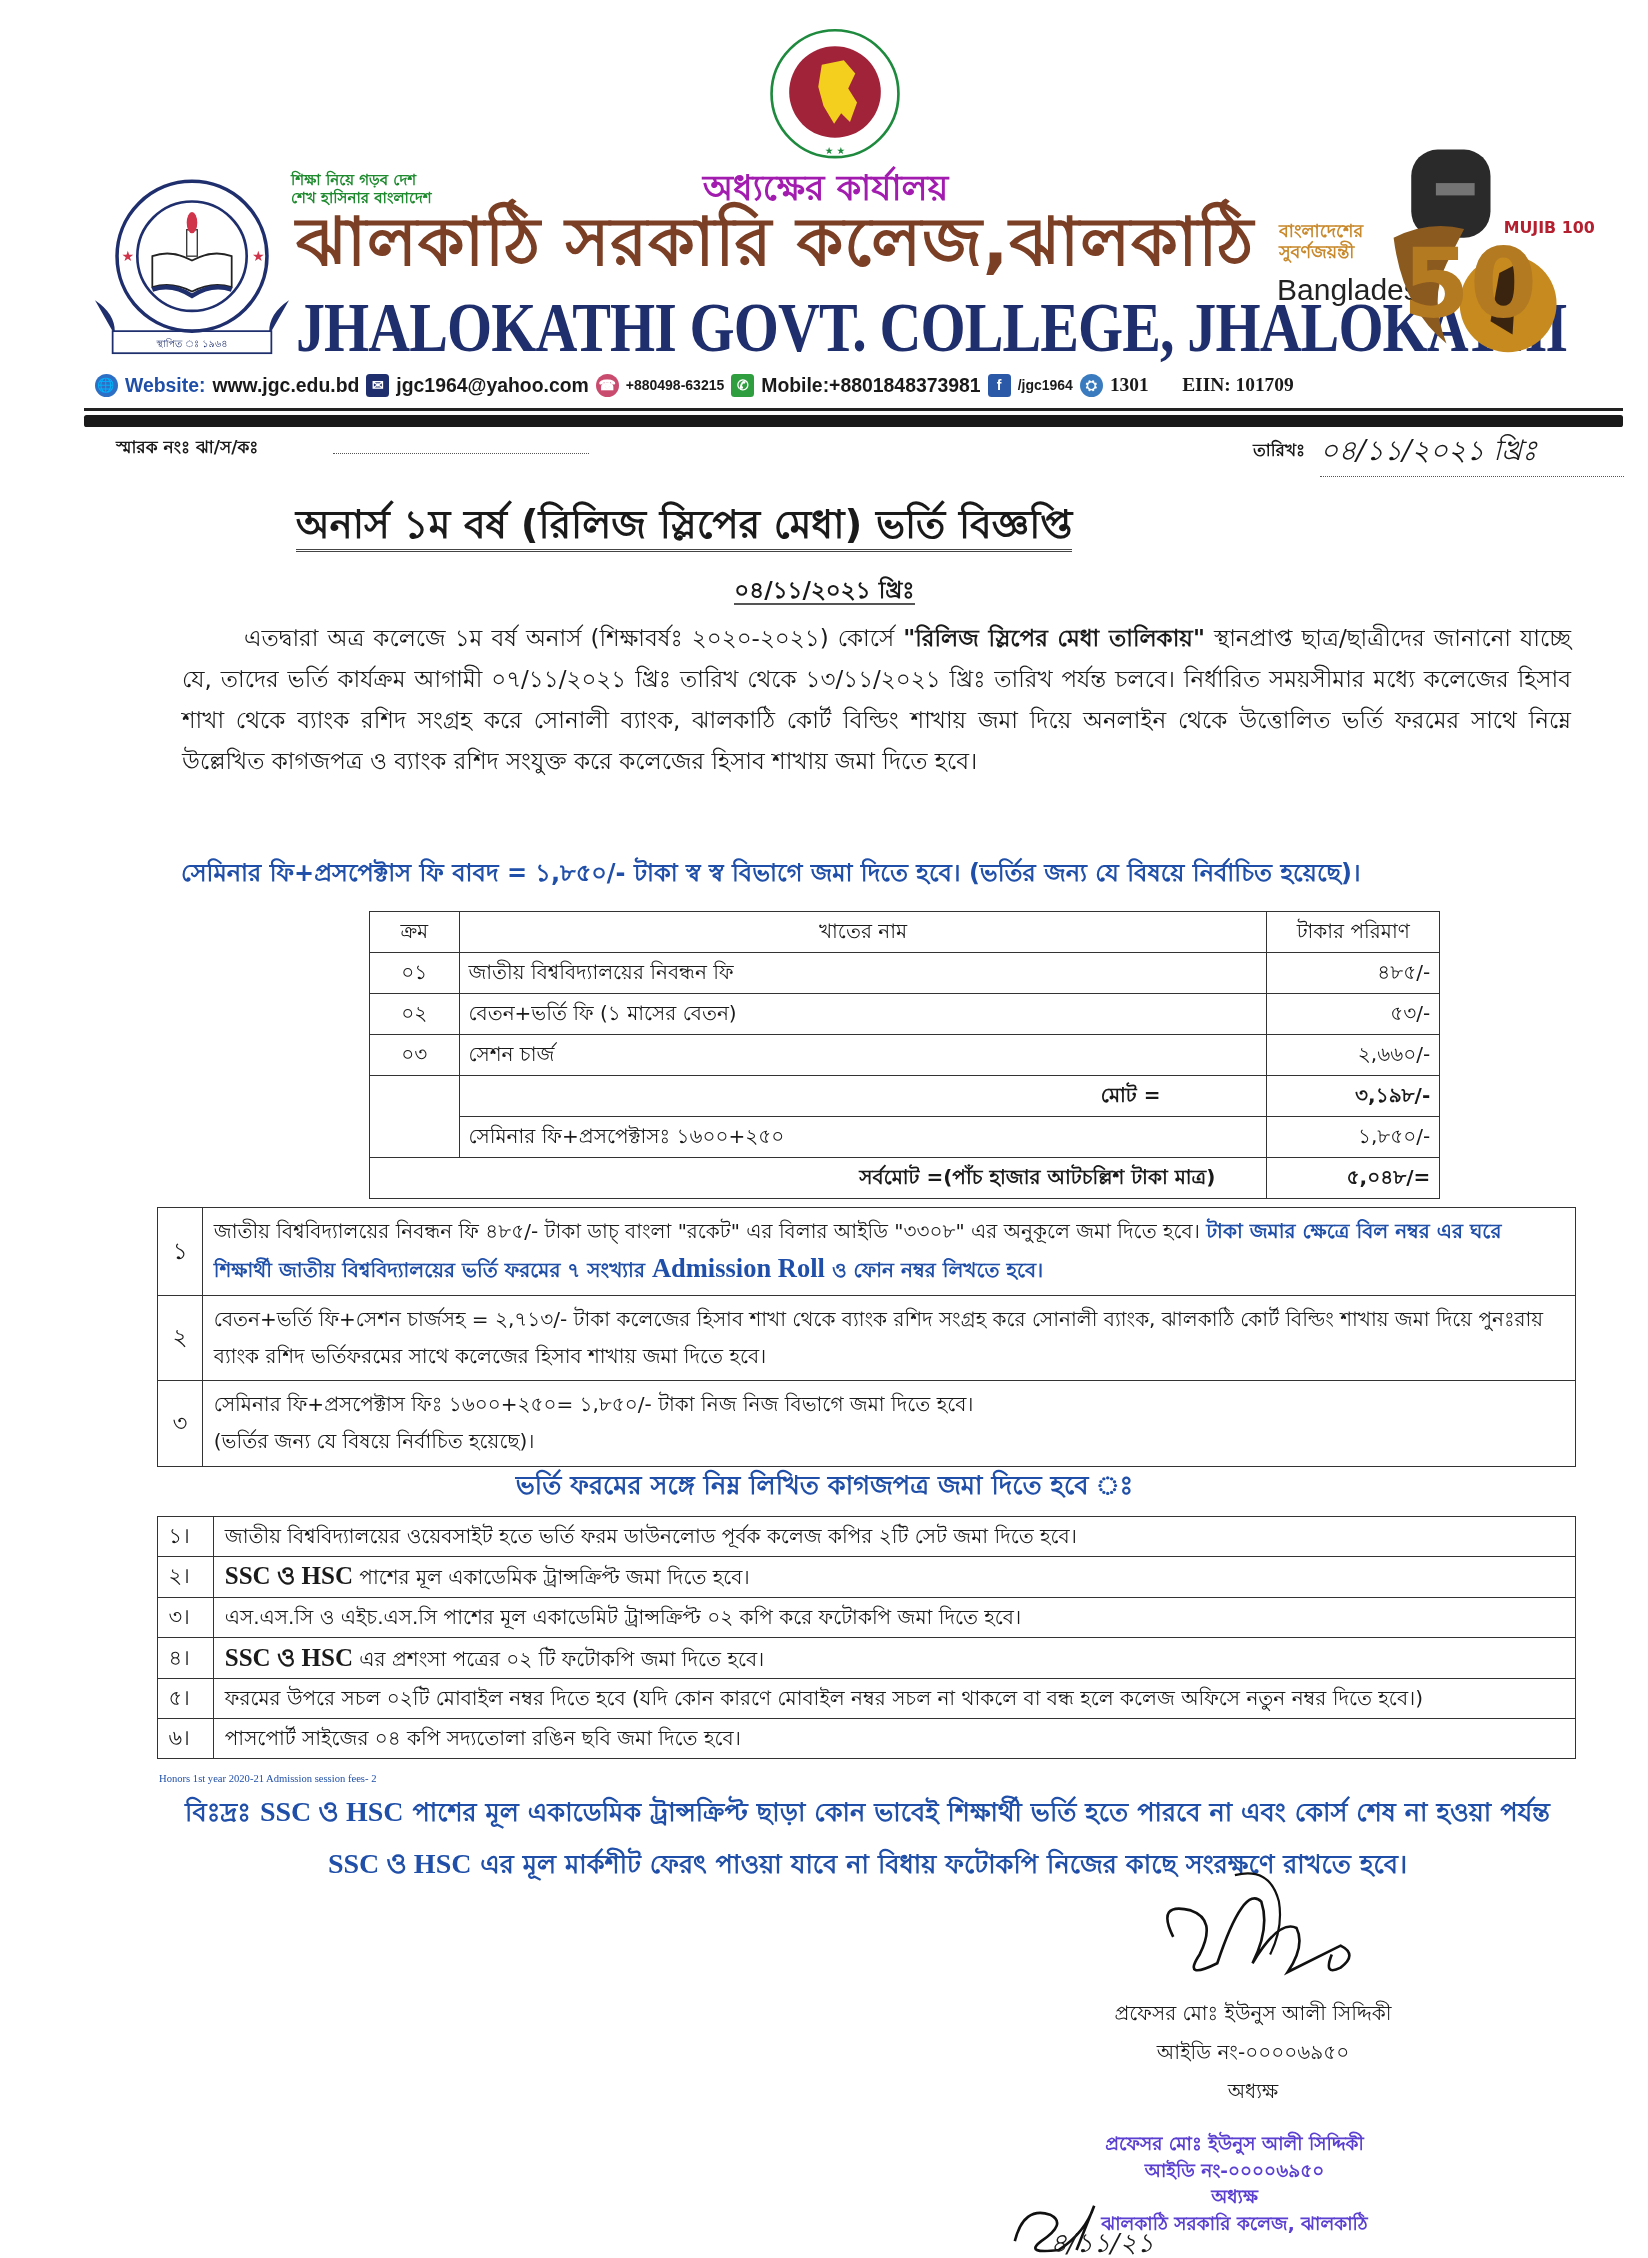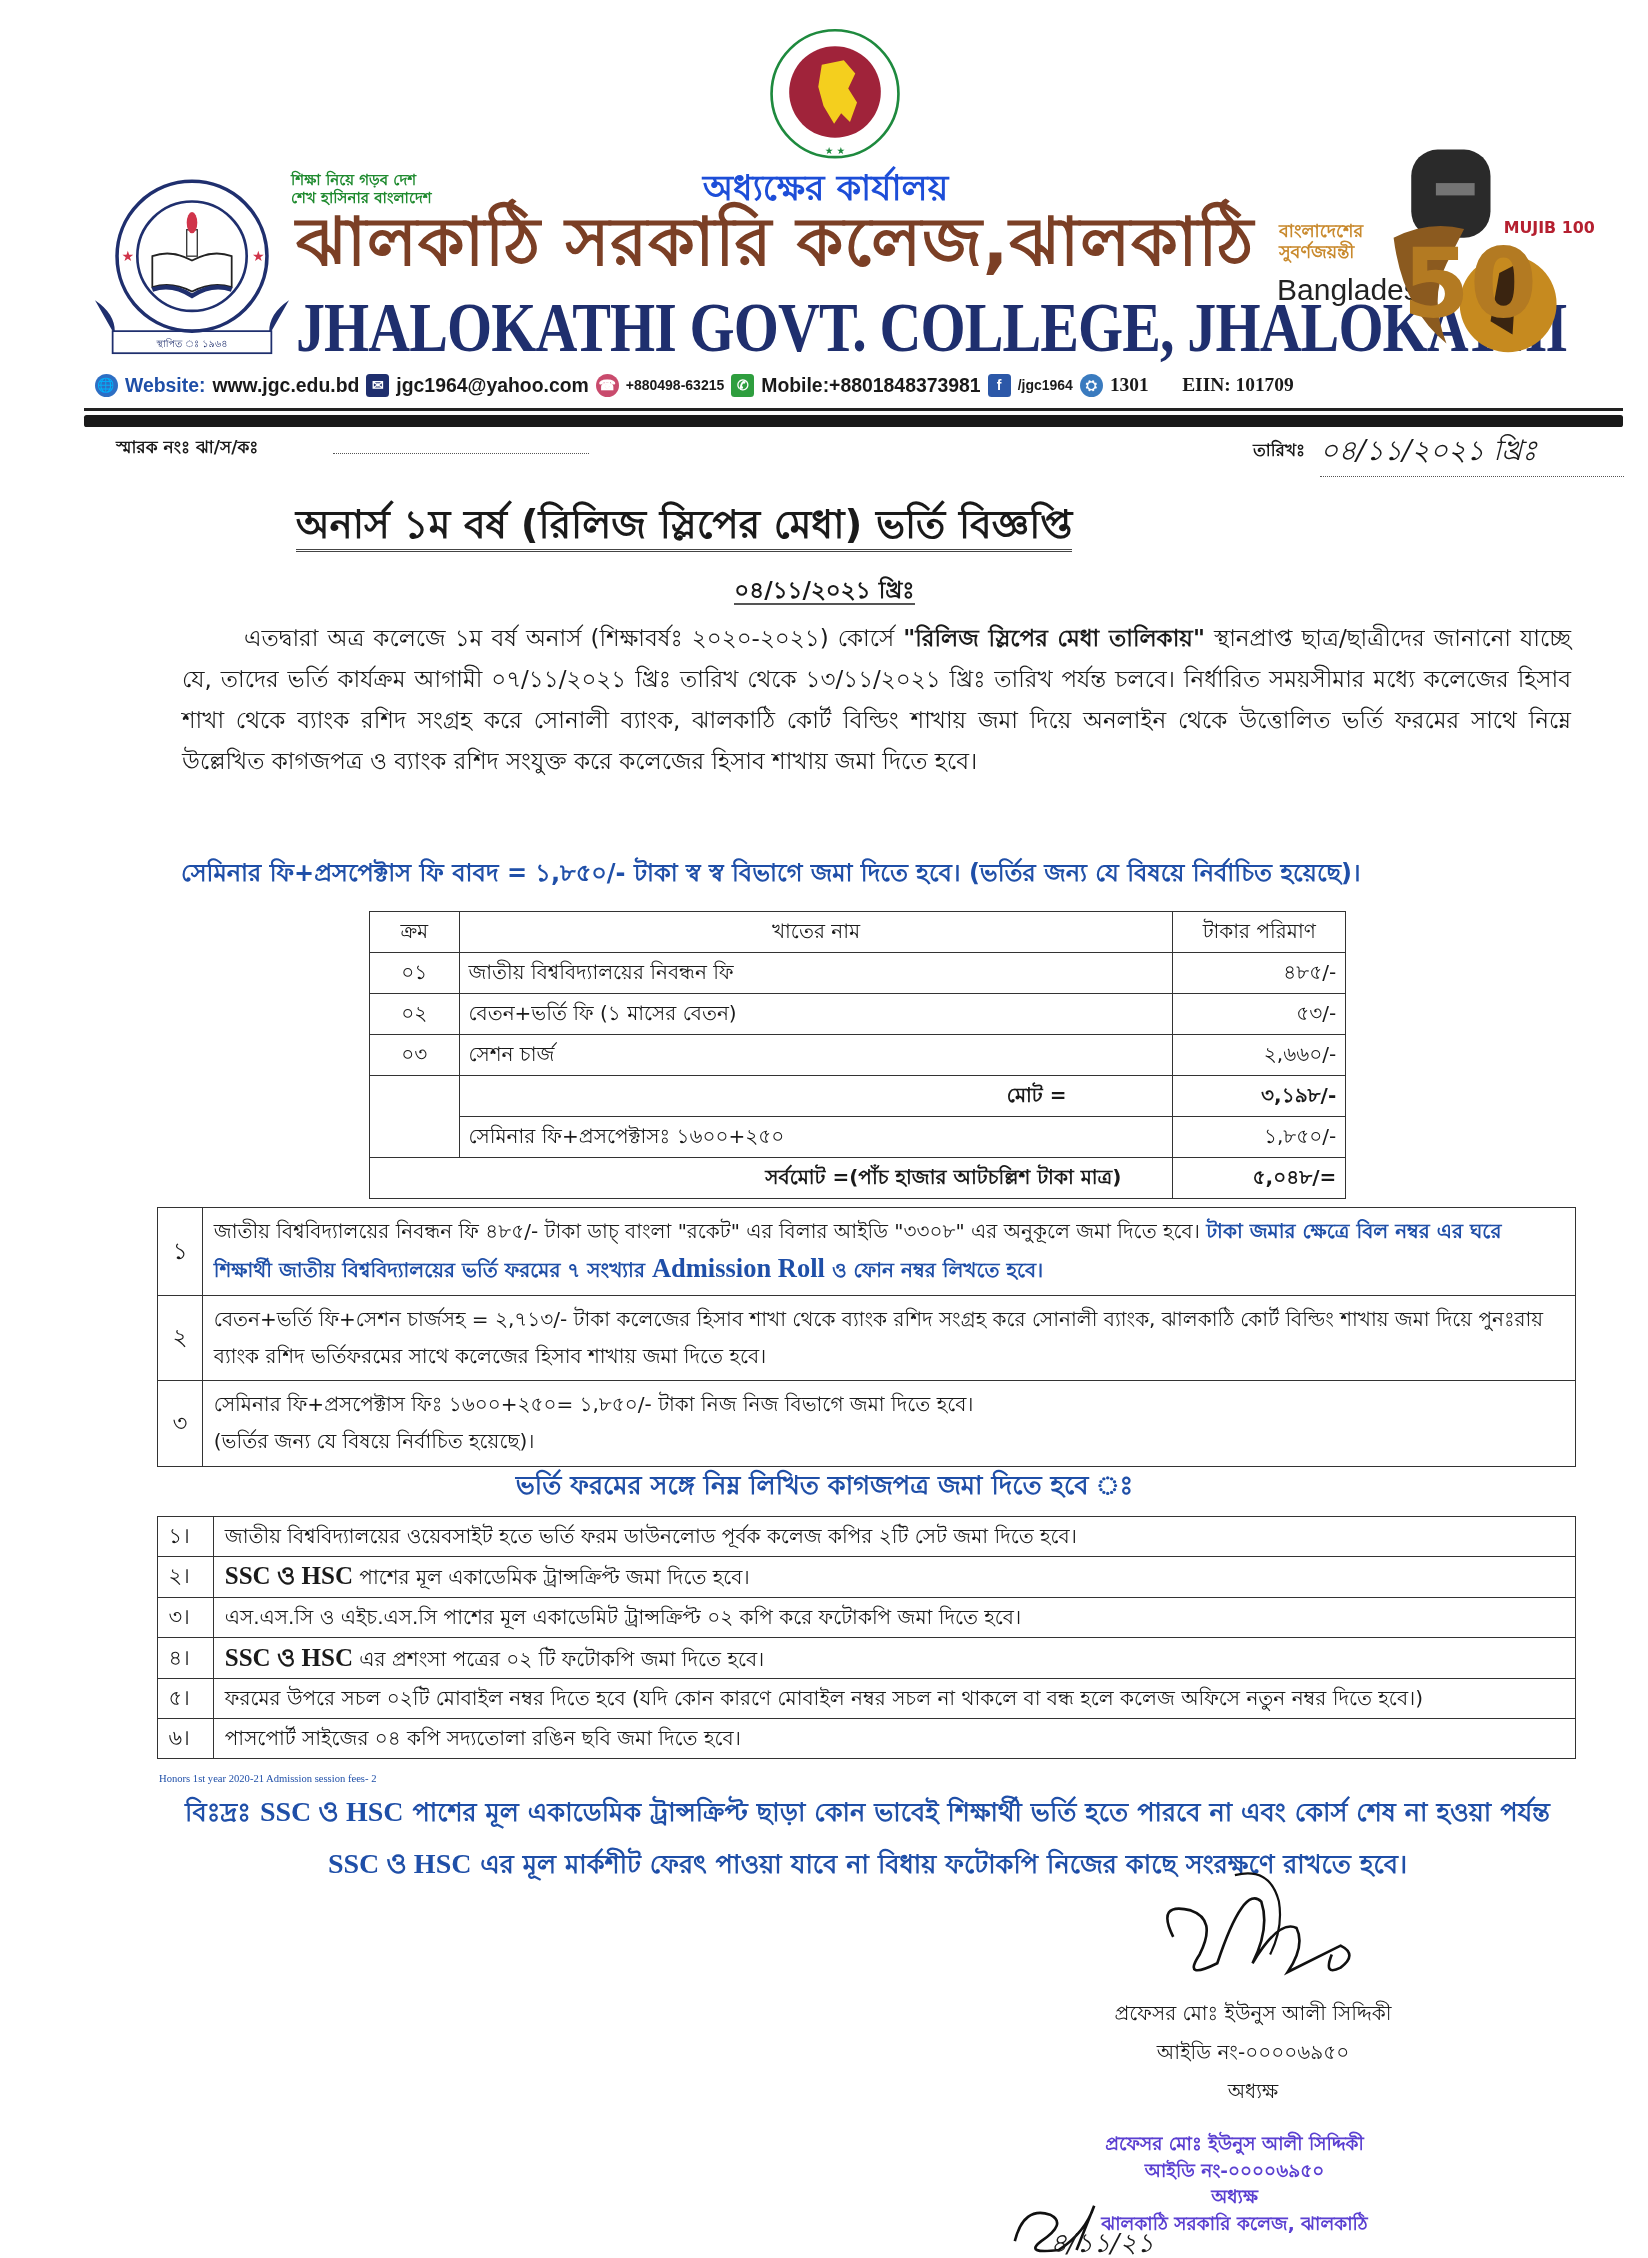--- a/index.html
+++ b/index.html
@@ -1,20 +1,20 @@
 <!DOCTYPE html>
 <html style="font-size:14px"><head>
 <meta charset="utf-8">
 <style>
   html, body { margin:0; padding:0; background:#fff; }
   body { width:1649px; height:2258px; position:relative; overflow:hidden; font-family:"DejaVu Sans", sans-serif; color:#1a1a1a; }
   .abs { position:absolute; }
   
   .emblem { left:760px; top:25px; width:150px; height:141px; }
-  .office { left:618px; top:161px; width:415px; text-align:center; font-size:35px; font-weight:bold; color:#1d4ed8; }
+  .office { left:618px; top:161px; width:415px; text-align:center; font-size:35px; font-weight:bold; color:#a21caf; }
   .slogan { left:291px; top:172px; width:221px; font-size:15px; color:#1e8a2e; line-height:17.6px; font-weight:bold; }
   .college-logo { left:86px; top:168px; width:212px; height:194px; }
   .bn-name { left:296px; top:203px; width:979px; font-size:67px; color:#7b3f25; font-weight:bold; letter-spacing:0.9px; white-space:nowrap; line-height:79px; }
   .en-name { left:296px; top:287px; width:970px; font-family:"Liberation Serif", serif; font-size:58px; color:#1f2f6e; font-weight:bold; letter-spacing:-0.9px; white-space:nowrap; transform:scaleY(1.2); transform-origin:left top; }
   .jubilee-text { left:1279px; top:221px; width:115px; font-size:17.6px; color:#c98a2e; line-height:21px; font-weight:bold; }
   .bangladesh-word { left:1277px; top:273px; font-family:"Liberation Sans", sans-serif; font-size:30px; color:#222; }
   .fifty-logo { left:1376px; top:132px; width:229px; height:229px; }
   .contact-bar { left:95px; top:369px; width:1500px; height:32px; display:flex; align-items:center; gap:7px; font-family:"Liberation Sans", sans-serif; font-size:19.4px; font-weight:bold; white-space:nowrap; }
   .contact-bar .ic { display:inline-flex; width:23px; height:23px; align-items:center; justify-content:center; font-size:14px; color:#fff; border-radius:3.5px; }
   .rule1 { left:84px; top:408px; width:1539px; height:2.6px; background:#222; }
@@ -27,21 +27,21 @@
   
   .title { left:10px; top:494px; width:1348px; text-align:center; }
   .title span { font-size:39px; font-weight:bold; border-bottom:3.5px double #444; padding-bottom:1.8px; }
   .subdate { left:0; top:572px; width:1649px; text-align:center; }
   .subdate span { font-size:23px; font-weight:bold; border-bottom:2.6px double #555; }
   .para { left:182px; top:618px; width:1389px; font-size:23px; line-height:41px; text-align:justify; text-indent:62px; }
   .para b { font-weight:bold; }
   .blue-line { left:181px; top:854px; width:1412px; font-size:24px; color:#1f4fa8; font-weight:bold; white-space:nowrap; }
   
   table { border-collapse:collapse; }
-  .fee-table { left:369px; top:911px; width:977px; font-size:20px; }
+  .fee-table { left:369px; top:911px; width:1071px; font-size:20px; }
   .fee-table td, .fee-table th { border:1.8px solid #333; padding:3.5px 8.8px; height:32px; }
   .fee-table th { font-weight:normal; }
   .c1 { width:71px; text-align:center; }
   .c3 { width:154px; text-align:right; }
   .right { text-align:right;margin-left:18px; }
   .bold { font-weight:bold; }
   
   .ins-table { left:157px; top:1207px; width:1419px; font-size:20px; }
   .ins-table td { border:1.8px solid #333; padding:5.3px 10.6px; line-height:37px; vertical-align:middle; }
   .ins-num { width:23px; text-align:center; font-size:23px; }

